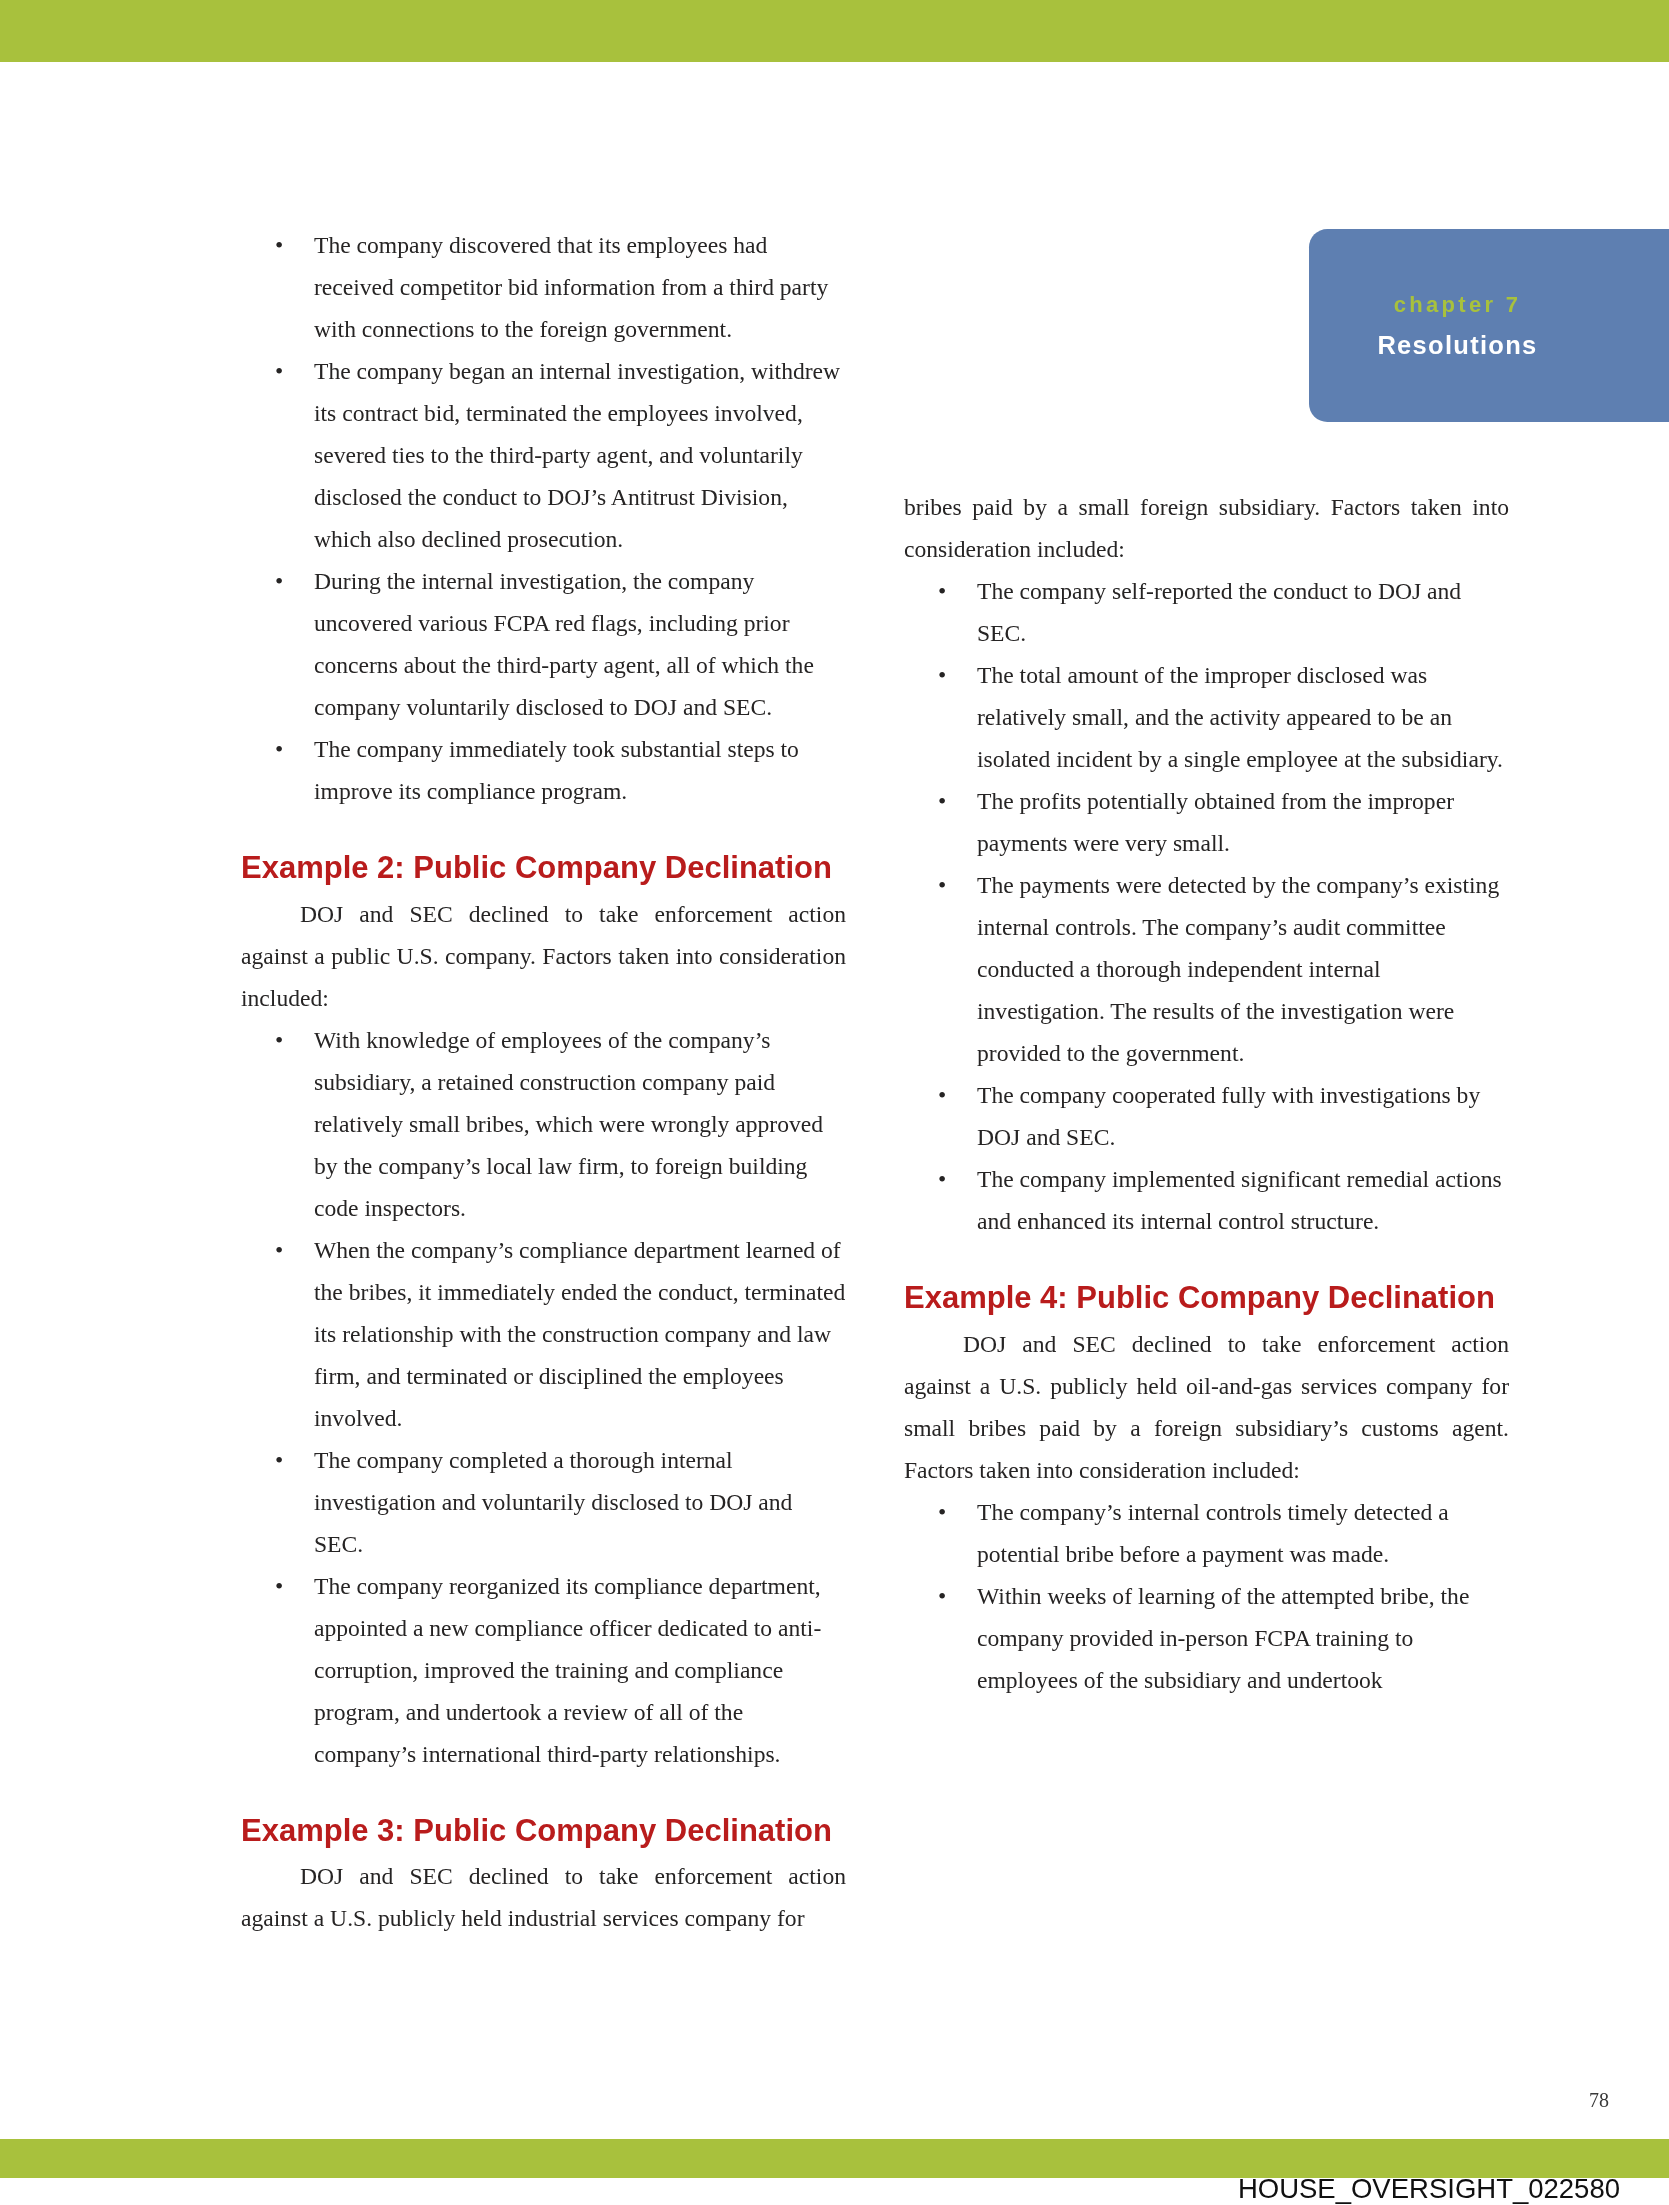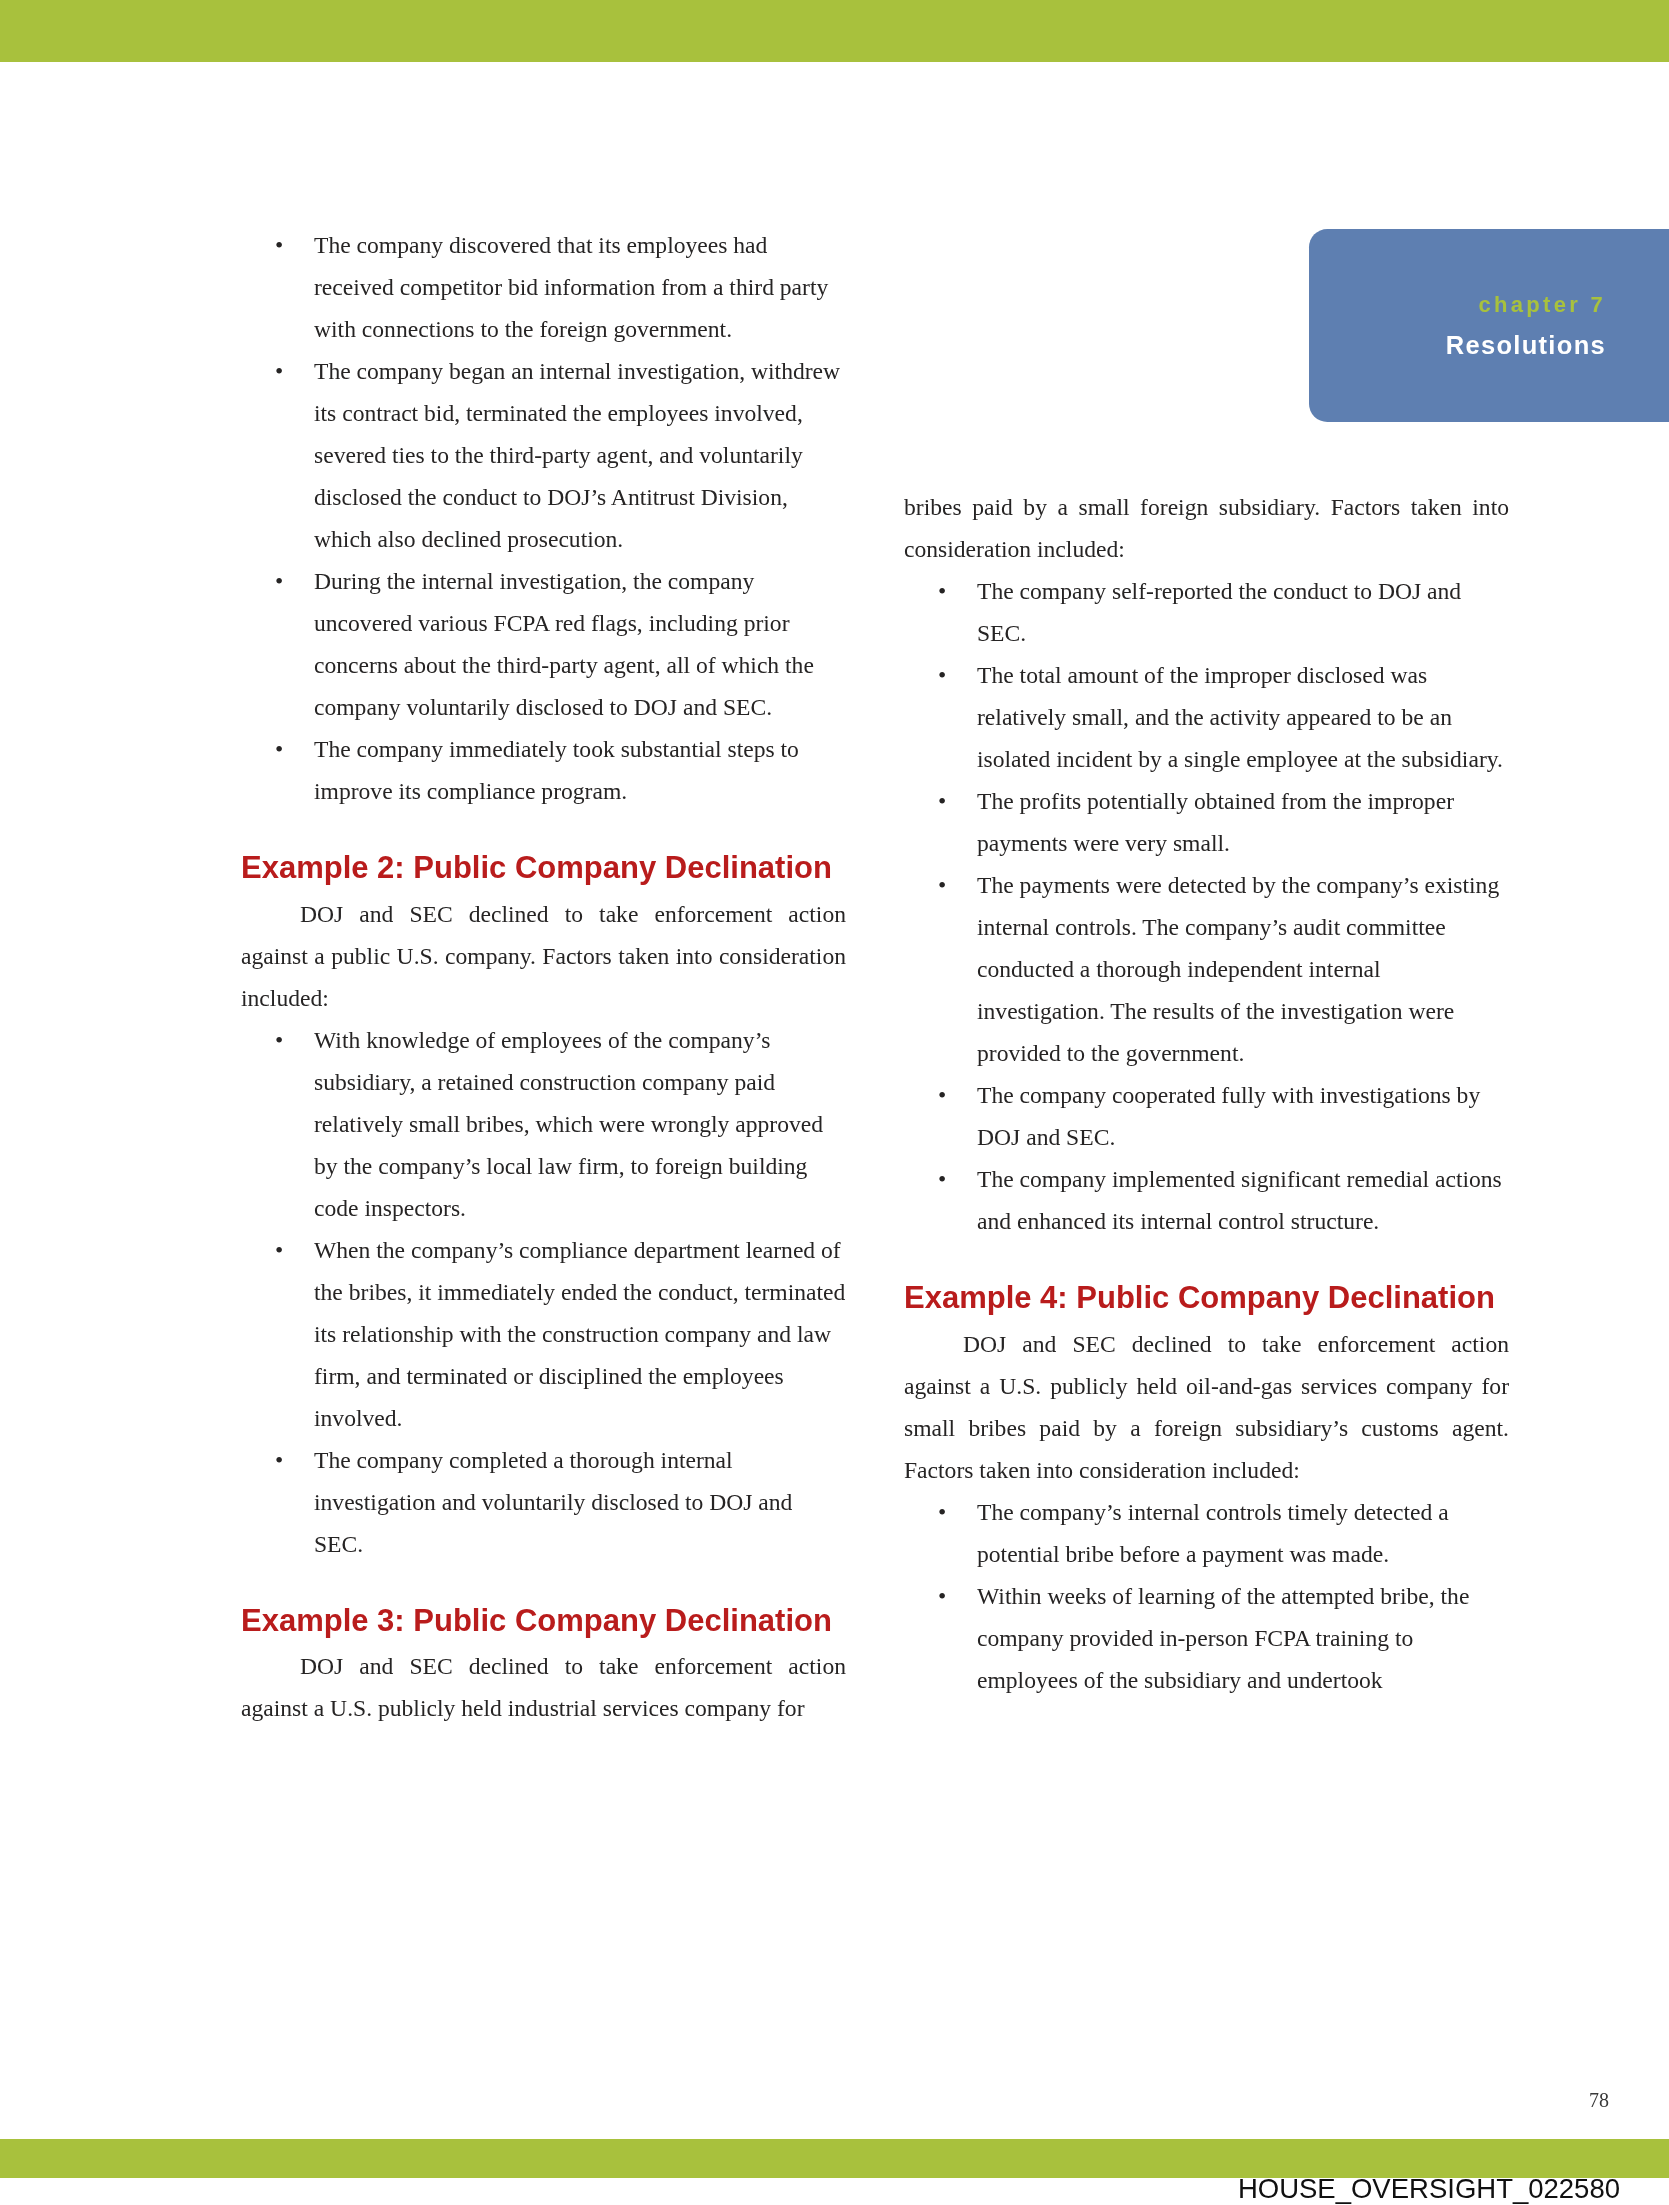--- a/index.html
+++ b/index.html
@@ -25,21 +25,21 @@
     background: var(--green, #a8c13d);
   }
 
   .chapter-tab {
     position: absolute; top: 229px; right: 0;
     width: 360px; height: 193px;
     background: var(--blue, #5e7fb1);
     border-radius: 18.3px 0 0 18.3px;
     box-sizing: border-box;
     display: flex; flex-direction: column;
-    justify-content: center; align-items: flex-end;
+    justify-content: center; align-items: center;
     padding-right: 63px;
     font-family: "Liberation Sans", sans-serif;
     font-weight: bold;
   }
   .chapter-label {
     font-size: 22px; letter-spacing: 3.3px;
     color: var(--green, #a8c13d);
     margin-bottom: 13px;
   }
   .chapter-title {
@@ -121,20 +121,21 @@
     <li>During the internal investigation, the company uncovered various FCPA red flags, including prior concerns about the third-party agent, all of which the company voluntarily disclosed to DOJ and SEC.</li>
     <li>The company immediately took substantial steps to improve its compliance program.</li>
   </ul>
 
   <div class="example-heading">Example 2: Public Company Declination</div>
   <div class="intro">DOJ and SEC declined to take enforcement action against a public U.S. company. Factors taken into consideration included:</div>
   <ul class="bullets">
     <li>With knowledge of employees of the company’s subsidiary, a retained construction company paid relatively small bribes, which were wrongly approved by the company’s local law firm, to foreign building code inspectors.</li>
     <li>When the company’s compliance department learned of the bribes, it immediately ended the conduct, terminated its relationship with the construction company and law firm, and terminated or disciplined the employees involved.</li>
     <li>The company completed a thorough internal investigation and voluntarily disclosed to DOJ and SEC.</li>
+    <li>The company reorganized its compliance department, appointed a new compliance officer dedicated to anti-corruption, improved the training and compliance program, and undertook a review of all of the company’s international third-party relationships.</li>
   </ul>
 
   <div class="example-heading">Example 3: Public Company Declination</div>
   <div class="intro">DOJ and SEC declined to take enforcement action against a U.S. publicly held industrial services company for</div>
 
 </div>
 
 <div class="col col-right">
 
   <div class="continuation">bribes paid by a small foreign subsidiary. Factors taken into consideration included:</div>

